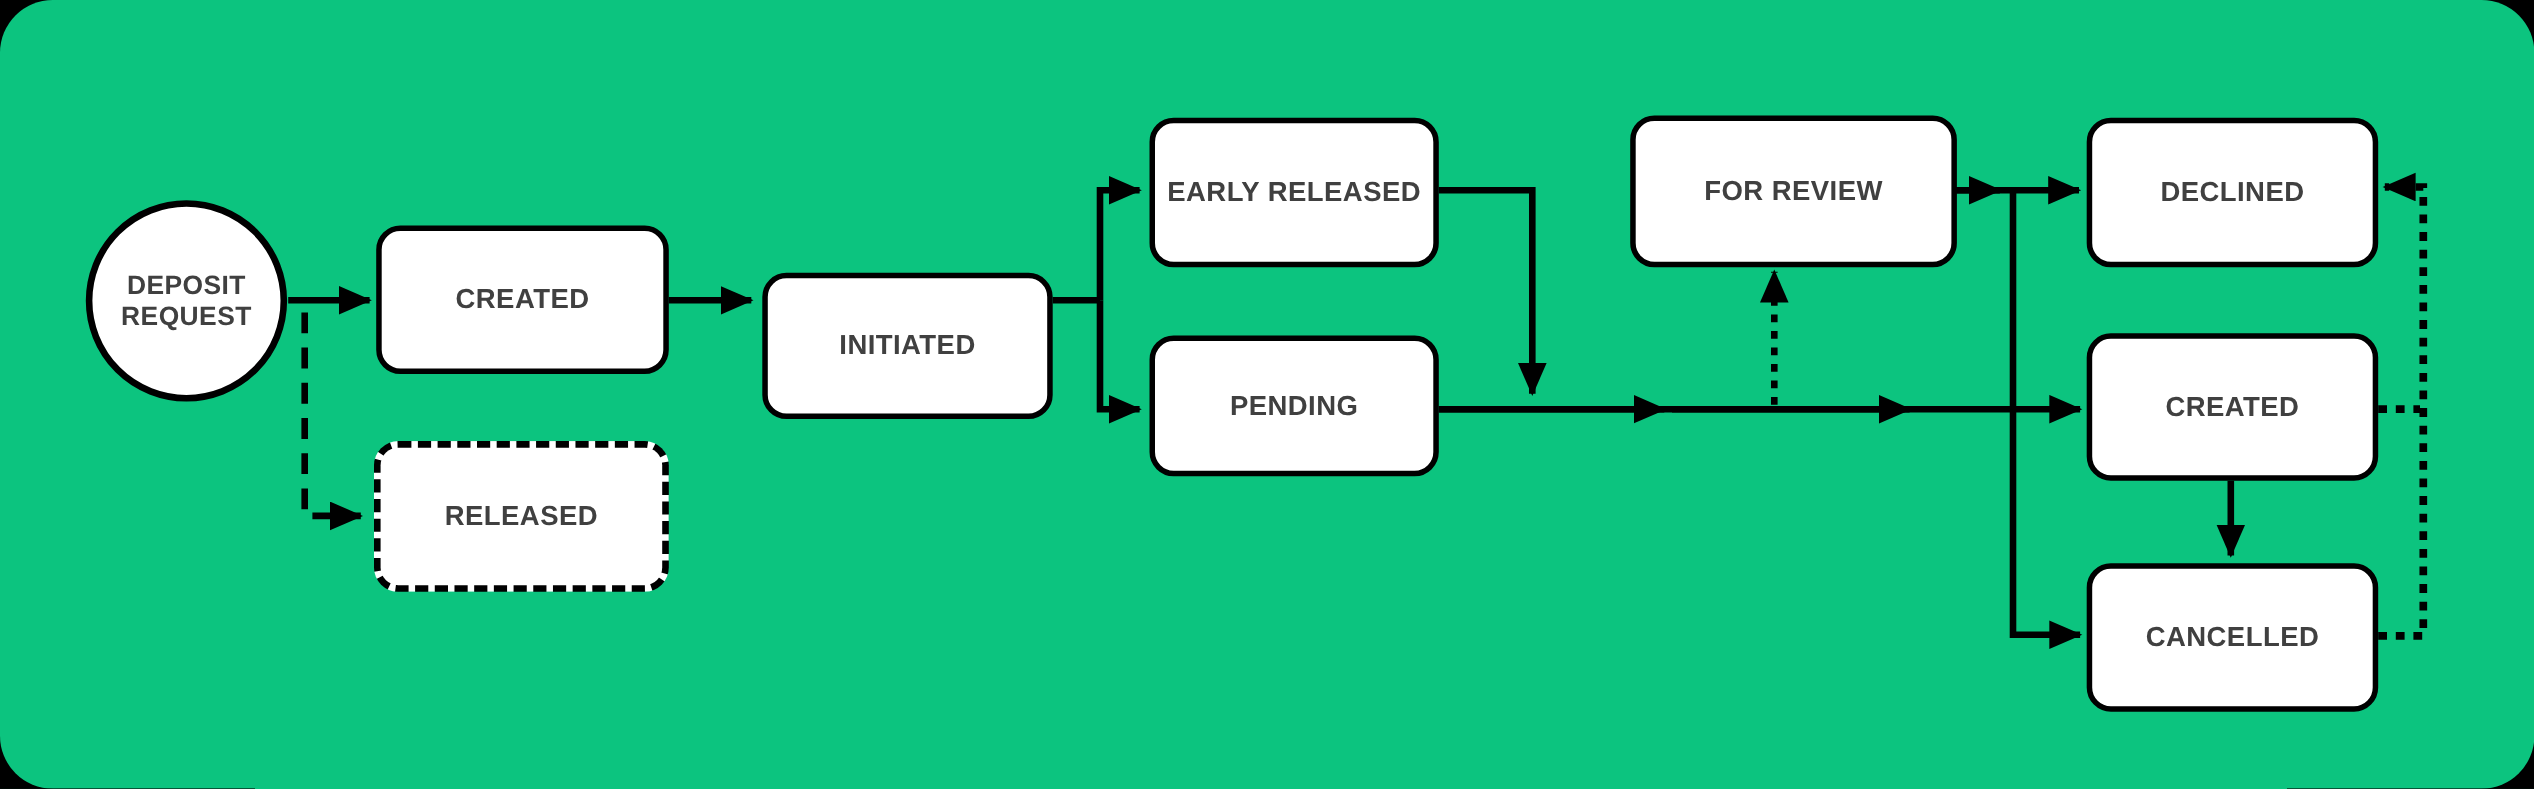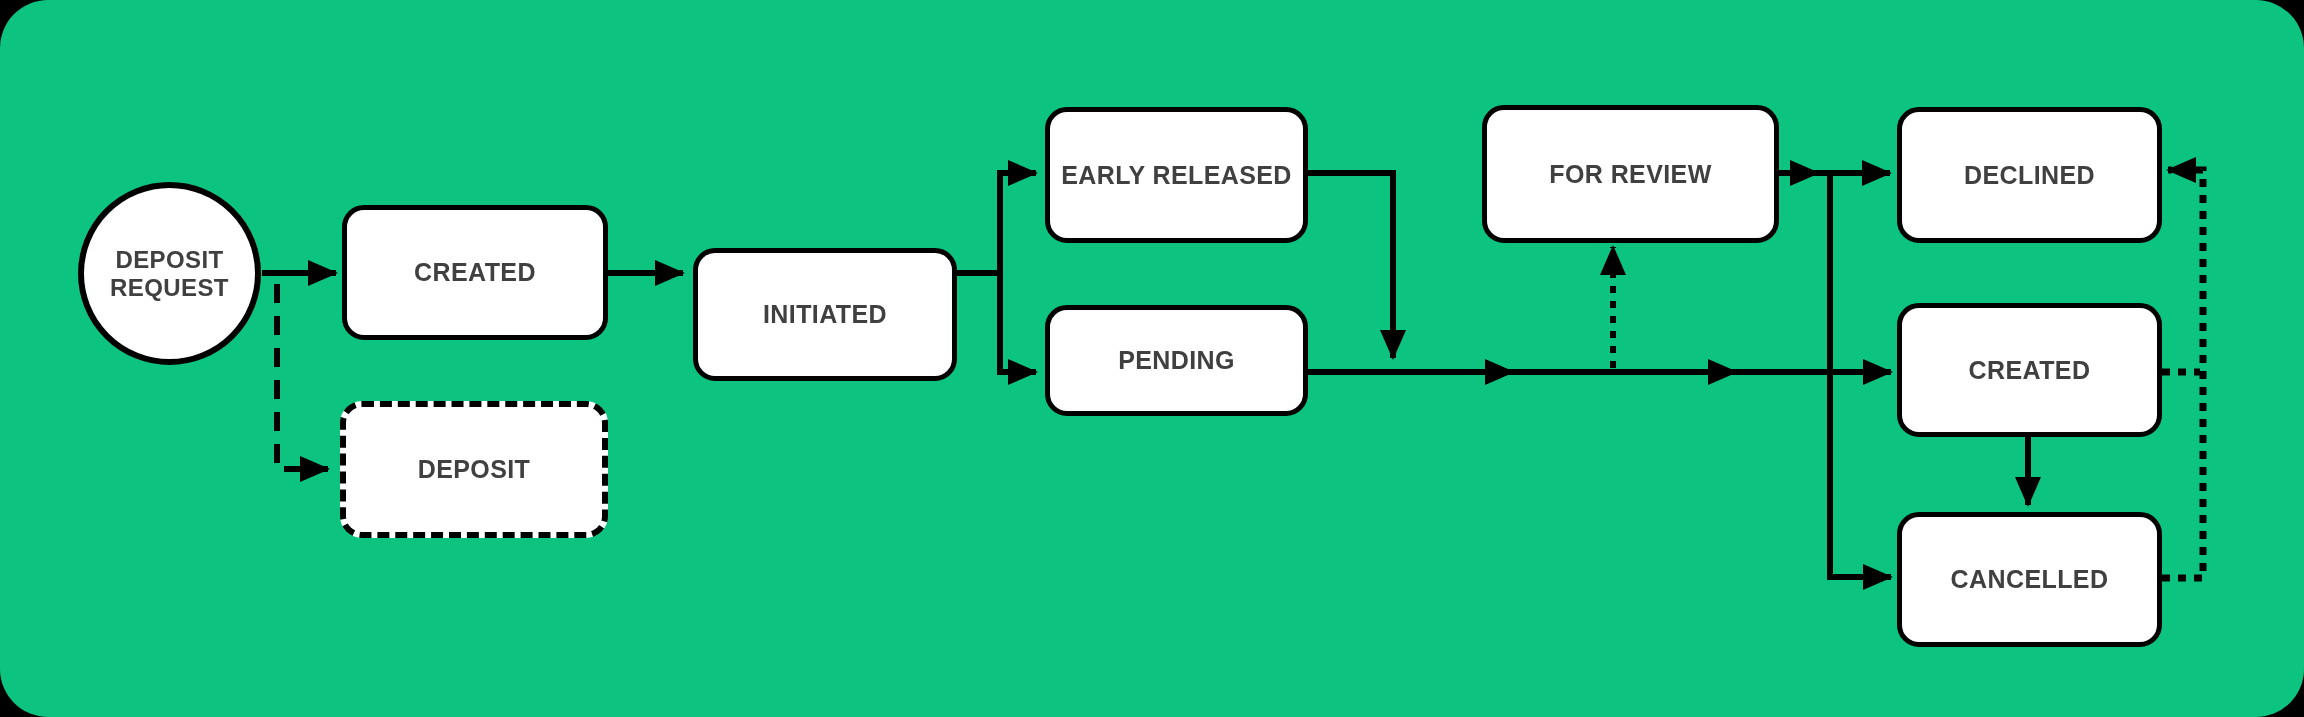--- a/index.html
+++ b/index.html
@@ -93,32 +93,32 @@
 
   <div class="node circle" style="left:78px;top:182px;width:183px;height:183px;">
     <span style="width:150px;">DEPOSIT REQUEST</span>
   </div>
 
   <div class="node" style="left:342px;top:205px;width:266px;height:135px;">
     <span>CREATED</span>
   </div>
 
   <div class="node dashed" style="left:340px;top:401px;width:268px;height:137px;">
-    <span>DEPOSIT</span>
+    <span>RELEASED</span>
   </div>
 
   <div class="node" style="left:693px;top:207px;width:264px;height:133px;margin-top:41px;">
     <span>INITIATED</span>
   </div>
 
   <div class="node" style="left:1045px;top:107px;width:263px;height:136px;">
     <span>EARLY RELEASED</span>
   </div>
 
-  <div class="node" style="left:1045px;top:305px;width:263px;height:111px;">
+  <div class="node" style="left:1045px;top:305px;width:263px;height:128px;">
     <span>PENDING</span>
   </div>
 
   <div class="node" style="left:1482px;top:105px;width:297px;height:138px;">
     <span>FOR REVIEW</span>
   </div>
 
   <div class="node" style="left:1897px;top:107px;width:265px;height:136px;">
     <span>DECLINED</span>
   </div>

